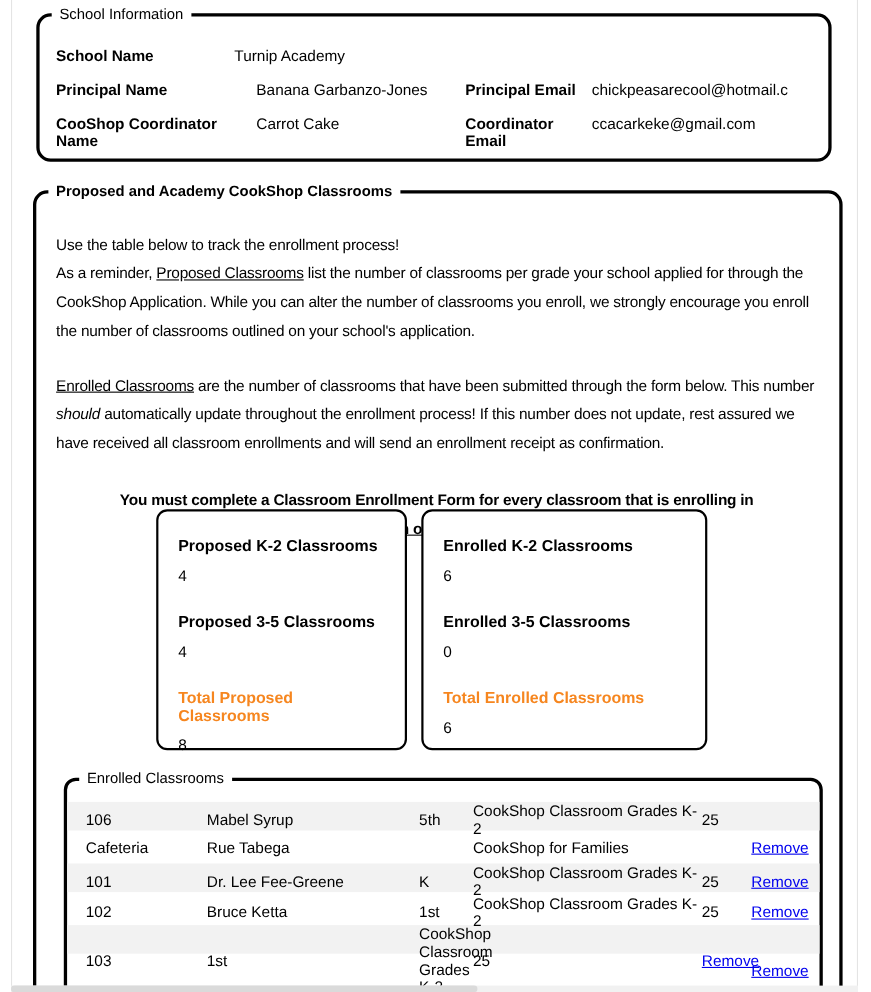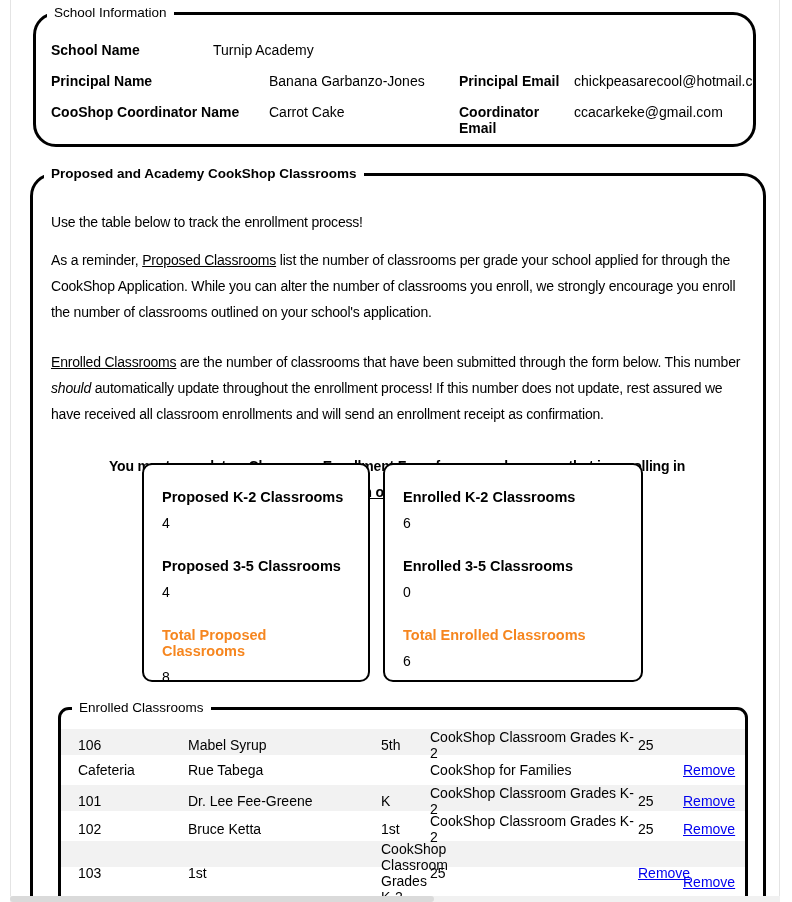--- a/index.html
+++ b/index.html
@@ -3,38 +3,38 @@
 <meta charset="utf-8">
 <style>
   * { margin:0; padding:0; box-sizing:border-box; }
   html,body { width:792px; height:902px; overflow:hidden; background:#fff;
     font-family:"Liberation Sans", sans-serif; color:#000; position:relative; }
 
   .edge-line { position:absolute; top:0; bottom:0; width:1px; background:#e4e4e4; }
   .edge-left { left:10px; }
   .edge-right { left:779px; }
 
-  .fs { position:absolute; border:3px solid #000; border-radius:23px; background:#fff; }
+  .fs { position:absolute; border:3px solid #000; border-radius:13px; background:#fff; }
   .fs-legend { position:absolute; top:-10px; left:11px; background:#fff; padding:0 7px;
     font-size:13.5px; white-space:nowrap; }
 
   .fs1 { top:12px; left:33px; width:723px; height:135px; }
   .fs1-content { padding:27px 0 0 15px; }
   .info-row { display:flex; align-items:flex-start; margin-bottom:15px; height:16px; }
   .lbl { font-weight:bold; font-size:14px; flex:0 0 auto; }
-  .w1 { width:162px; } .w2 { width:218px; } .w3 { width:115px; }
+  .w1 { width:162px; } .w2 { width:182px; } .w3 { width:115px; }
   .val { font-size:14px; flex:0 0 auto; }
   .vw { width:190px; }
   .email-clip { width:216px; overflow:hidden; white-space:nowrap; }
 
   .fs2 { top:173px; left:30px; width:736px; height:760px; }
   .fs2-legend { font-weight:bold; }
   .fs2-content { padding:33px 20px 0 18px; font-size:14px; line-height:26px; letter-spacing:-0.2px; }
   .para { margin-bottom:0; width:702px; }
-  .para + .para { margin-top:12px; }
+  .para + .para { }
   .para3 { margin-top:24px !important; }
   .warning { margin:26px auto 0 auto; width:648px; text-align:center; font-weight:bold;
     line-height:26px; }
 
   .boxes { position:absolute; top:287px; left:109px; display:flex; gap:13px; }
   .sum-box { border:2.5px solid #000; border-radius:10px; height:219px; padding:24px 18px 0 18px; background:#fff; }
   .sum-box.b1 { width:228px; } .sum-box.b2 { width:260px; }
   .sum-label { font-weight:bold; font-size:14.5px; }
   .sum-value { font-size:14px; margin-top:10px; margin-bottom:27px; }
   .sum-total { font-weight:bold; font-size:14.5px; }

